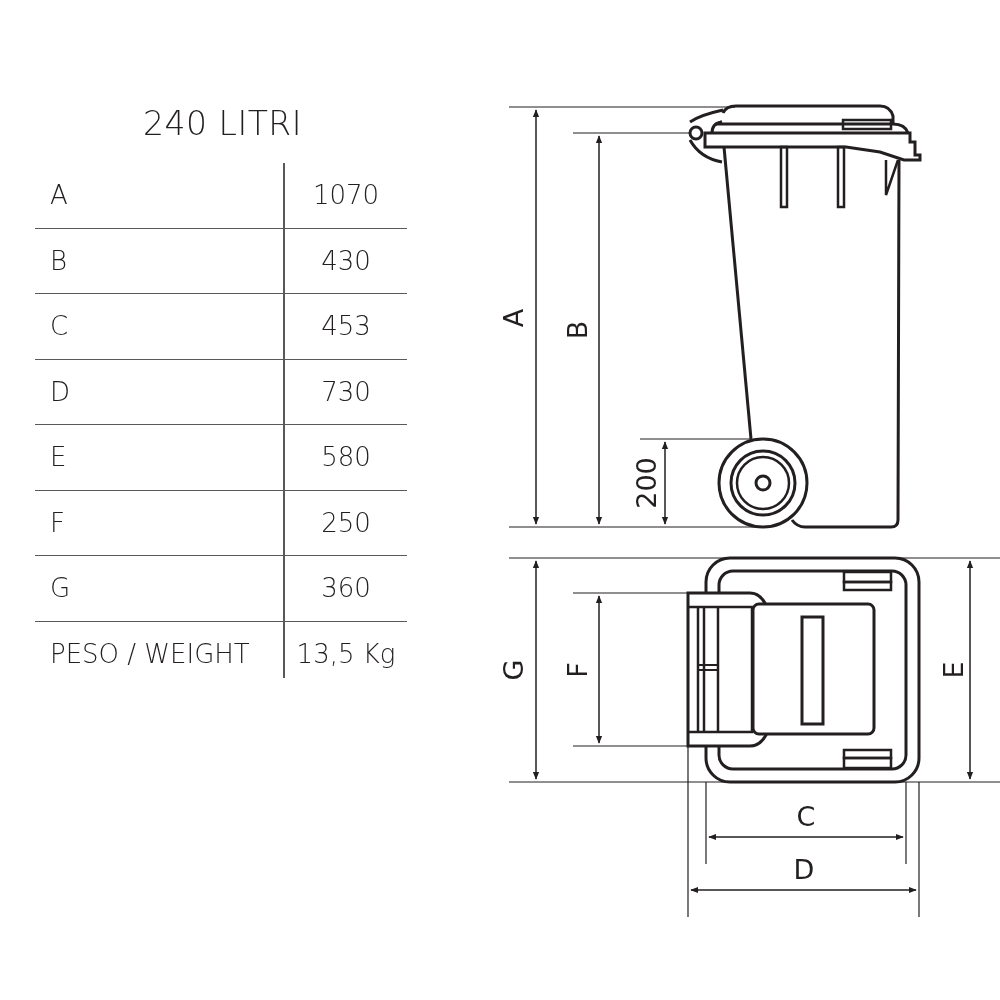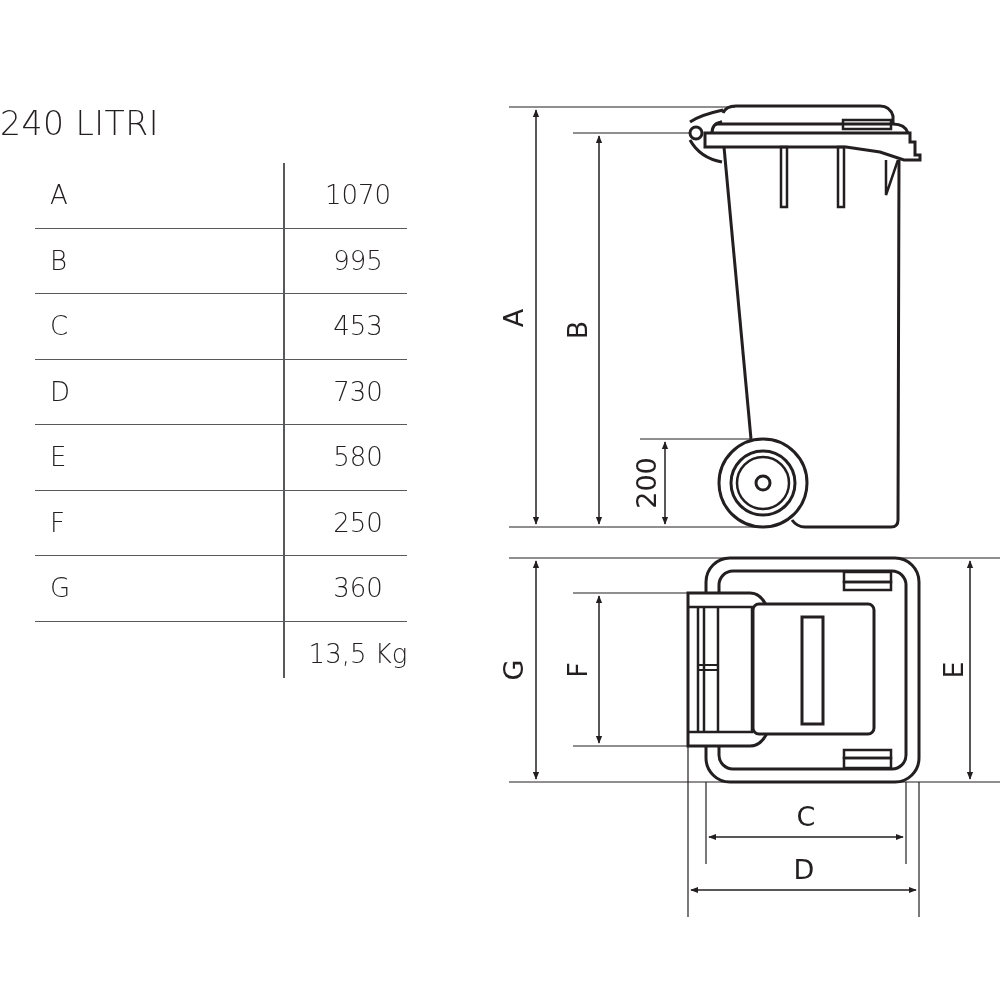--- a/index.html
+++ b/index.html
@@ -1,39 +1,39 @@
 <!DOCTYPE html>
 <html><head>
   <meta charset="utf-8">
   <style>
     html, body { margin: 0; padding: 0; background: #ffffff; }
     body { width: 1000px; height: 1000px; position: relative; overflow: hidden; font-family: "DejaVu Sans", sans-serif; color: #231f20; }
-    .title { position: absolute; left: 0; top: 104px; width: 445px; text-align: left; font-size: 33px; font-weight: 300; letter-spacing: 0.5px; color: #231f20; }
+    .title { position: absolute; left: 0; top: 104px; width: 445px; text-align: center; font-size: 33px; font-weight: 300; letter-spacing: 0.5px; color: #231f20; }
     .spec-table { position: absolute; left: 35px; top: 163px; width: 372px; }
     .row { position: relative; height: 64.5px; border-bottom: 1.5px solid #58595b; display: flex; align-items: center; }
     .row.last { border-bottom: none; }
     .lbl { position: absolute; left: 15px; font-size: 26px; font-weight: 300; }
-    .val { position: absolute; left: 250px; width: 122px; text-align: center; font-size: 26px; font-weight: 300; padding-left: 12px; }
+    .val { position: absolute; left: 250px; width: 122px; text-align: center; font-size: 26px; font-weight: 300; }
     .vline { position: absolute; left: 283px; top: 163px; width: 1.5px; height: 515px; background: #58595b; }
     svg.drawing { position: absolute; left: 0; top: 0; }
     .dimtxt { font-family: "DejaVu Sans", sans-serif; font-size: 27px; fill: #231f20; }
   </style>
 </head>
 <body>
 
 <div class="title">240 LITRI</div>
 
 <div class="spec-table">
   <div class="row">
     <span class="lbl">A</span>
     <span class="val">1070</span>
   </div>
   <div class="row">
     <span class="lbl">B</span>
-    <span class="val">995</span>
+    <span class="val">430</span>
   </div>
   <div class="row">
     <span class="lbl">C</span>
     <span class="val">453</span>
   </div>
   <div class="row">
     <span class="lbl">D</span>
     <span class="val">730</span>
   </div>
   <div class="row">
@@ -42,20 +42,21 @@
   </div>
   <div class="row">
     <span class="lbl">F</span>
     <span class="val">250</span>
   </div>
   <div class="row">
     <span class="lbl">G</span>
     <span class="val">360</span>
   </div>
   <div class="row last">
+    <span class="lbl">PESO / WEIGHT</span>
     <span class="val">13,5  Kg</span>
   </div>
 </div>
 <div class="vline"></div>
 
 <svg class="drawing" width="1000" height="1000" viewBox="0 0 1000 1000">
   <defs>
     <marker id="arr" viewBox="0 0 10 10" refX="9" refY="5" markerWidth="8" markerHeight="10" orient="auto-start-reverse" markerUnits="userSpaceOnUse">
       <path d="M0,1 L10,5 L0,9 z" fill="#231f20"></path>
     </marker>

